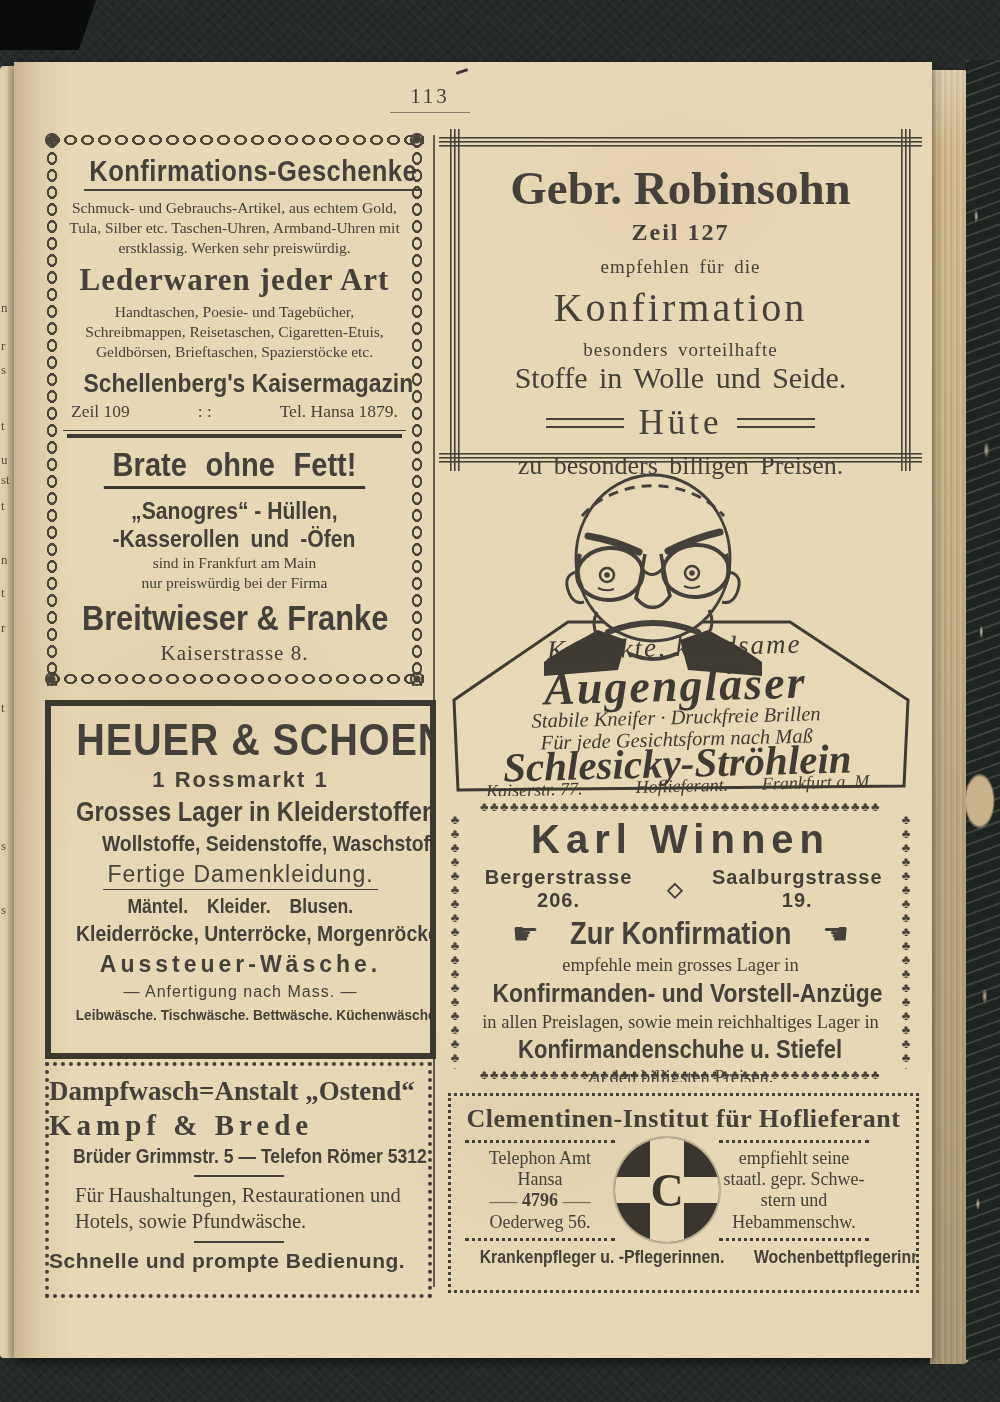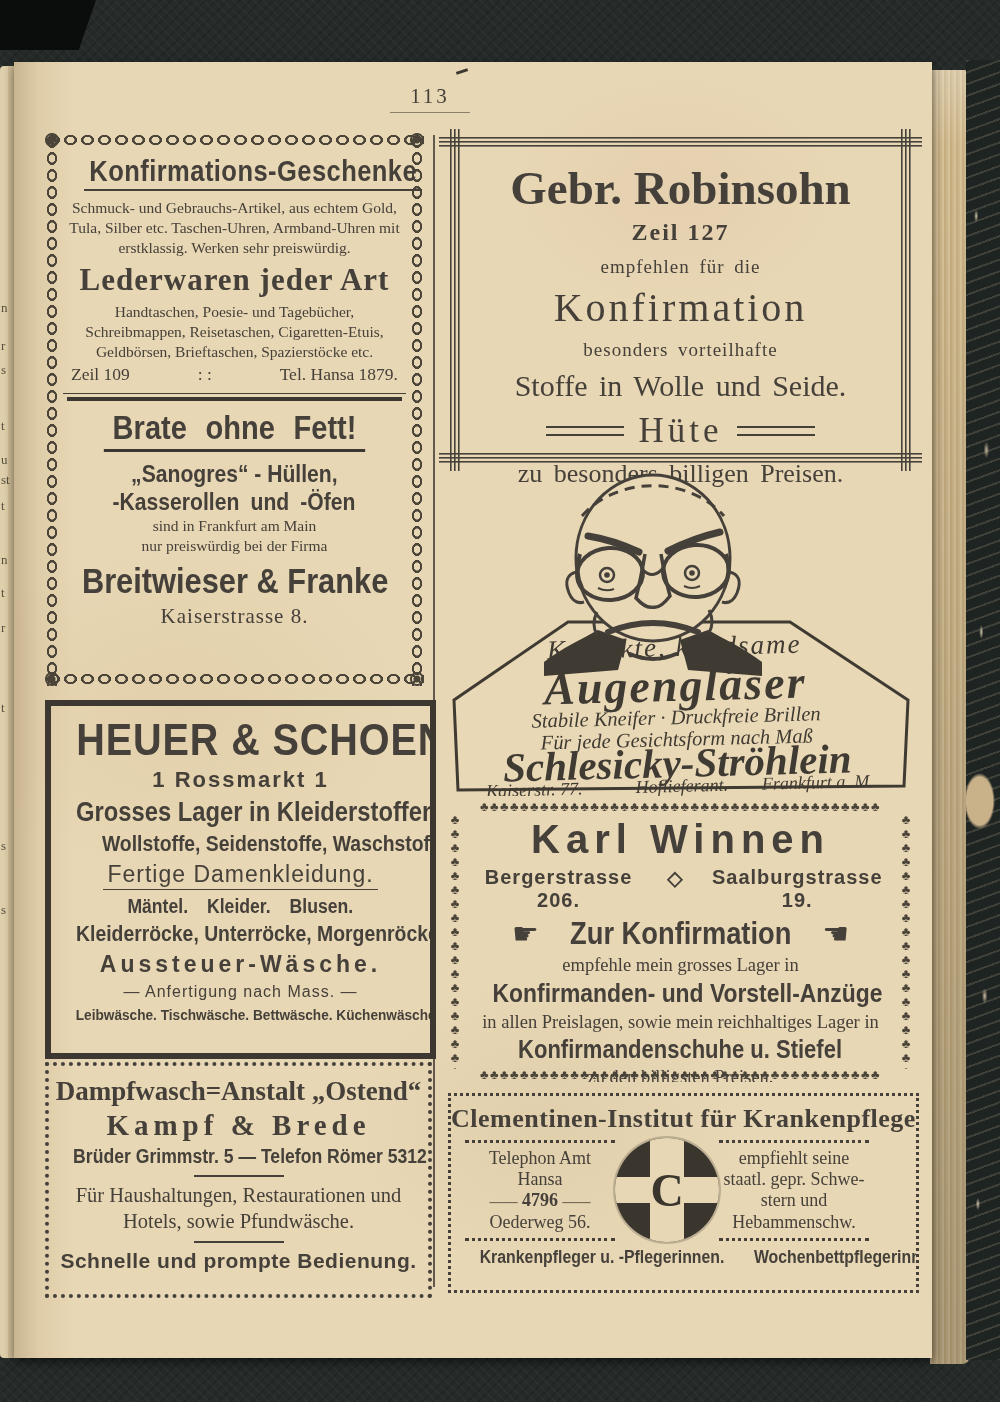--- a/index.html
+++ b/index.html
@@ -89,21 +89,21 @@
   .heuer-addr{font-size:22px;font-weight:bold;letter-spacing:2px;margin-top:1px;}
   .heuer-l1{font-size:27px;font-weight:bold;margin-top:4px;}
   .heuer-l2{font-size:22px;font-weight:bold;margin-top:3px;padding-left:27px;}
   .heuer-l3{font-size:23px;letter-spacing:1px;margin-top:4px;border-bottom:1.5px solid #45403a;display:inline-block;padding:0 4px 1px;}
   .heuer-l4{font-size:20px;font-weight:bold;word-spacing:16px;margin-top:5px;}
   .heuer-l5{font-size:22px;font-weight:bold;margin-top:3px;}
   .heuer-l6{font-size:16px;margin-top:5px;letter-spacing:1px;}
   .heuer-l7{font-size:23px;font-weight:bold;letter-spacing:4px;margin-top:4px;}
   .heuer-l8{font-size:15.5px;font-weight:bold;margin-top:5px;}
   
-  .dampfbox{left:31px;top:1000px;width:379px;height:228px;border:4px dotted #45403a;text-align:center;}
+  .dampfbox{left:31px;top:1000px;width:379px;height:228px;border:4px dotted #45403a;text-align:left;}
   .dampf-title{font-size:27px;font-weight:bold;margin-top:10px;}
   .dampf-firm{font-size:29px;font-weight:bold;letter-spacing:5px;margin-top:2px;}
   .dampf-addr{font-size:20px;font-weight:bold;margin-top:3px;}
   .mini-rule{width:90px;border:0;border-top:2px solid #45403a;margin:7px auto 6px;}
   .dampf-body{font-size:20.5px;line-height:1.25;padding:0 26px;}
   .dampf-foot{font-size:21px;font-weight:bold;margin-top:2px;letter-spacing:.5px;}
   
   .robbox{left:434px;top:73px;width:465px;height:330px;text-align:center;}
   .rob-h{position:absolute;left:-9px;right:-9px;height:10px;
      background:linear-gradient(#45413a,#45413a) 0 0/100% 1.6px no-repeat,
@@ -111,37 +111,37 @@
                 linear-gradient(#45413a,#45413a) 0 8px/100% 1.6px no-repeat;}
   .rob-v{position:absolute;top:-6px;bottom:-6px;width:10px;
      background:linear-gradient(#45413a,#45413a) 0 0/1.6px 100% no-repeat,
                 linear-gradient(#45413a,#45413a) 4px 0/1.6px 100% no-repeat,
                 linear-gradient(#45413a,#45413a) 8px 0/1.6px 100% no-repeat;}
   .rob-firm{font-size:47px;font-weight:bold;margin-top:26px;}
   .rob-addr{font-size:24px;font-weight:bold;letter-spacing:2px;margin-top:4px;}
   .rob-l1{font-size:19px;letter-spacing:1px;word-spacing:4px;margin-top:10px;}
   .rob-l2{font-size:40px;letter-spacing:3px;margin-top:6px;}
   .rob-l3{font-size:19px;letter-spacing:1px;word-spacing:4px;margin-top:8px;}
-  .rob-l4{font-size:30px;margin-top:8px;word-spacing:4px;}
+  .rob-l4{font-size:30px;margin-top:0;word-spacing:4px;}
   .rob-hut{display:flex;align-items:center;justify-content:center;gap:14px;margin-top:8px;}
   .rob-hut .dl{width:78px;height:6px;border-top:2px solid #45403a;border-bottom:2px solid #45403a;}
   .rob-hut .ht{font-size:35px;letter-spacing:4px;}
   .rob-l6{font-size:26px;word-spacing:5px;margin-top:8px;}
   
   .optic{position:absolute;left:434px;top:400px;width:465px;height:334px;}
   
   .winnenbox{left:434px;top:738px;width:465px;height:282px;text-align:center;}
   .orn{position:absolute;color:#4a4439;font-size:13px;overflow:hidden;line-height:14px;}
   .orn-t{left:0;right:0;top:0;height:14px;letter-spacing:1.5px;white-space:nowrap;}
   .orn-b{left:0;right:0;bottom:0;height:14px;letter-spacing:1.5px;white-space:nowrap;}
   .orn-l{left:0;top:13px;bottom:13px;width:14px;word-break:break-all;}
   .orn-r{right:0;top:13px;bottom:13px;width:14px;word-break:break-all;}
   .winnen-in{position:absolute;left:18px;right:18px;top:15px;bottom:14px;}
   .win-firm{font-size:40px;font-weight:bold;letter-spacing:6px;margin-top:2px;}
-  .win-addr{display:flex;justify-content:center;gap:16px;font-size:20px;font-weight:bold;letter-spacing:1px;margin-top:4px;}
+  .win-addr{display:flex;justify-content:center;gap:16px;font-size:20px;font-weight:bold;letter-spacing:1px;margin-top:4px;align-items:center;}
   .win-head{display:flex;justify-content:center;align-items:center;gap:16px;margin-top:4px;}
   .win-head .hand{font-size:30px;line-height:30px;}
   .win-head .ht{font-size:31px;font-weight:bold;}
   .win-s{font-size:18.5px;line-height:1.15;margin-top:3px;}
   .win-b1{font-size:26px;font-weight:bold;margin-top:2px;}
   .win-b2{font-size:25px;font-weight:bold;margin-top:1px;}
   
   .clembox{left:434px;top:1031px;width:465px;height:194px;border:3.5px dotted #45403a;}
   .clem-title{font-size:26px;font-weight:bold;text-align:center;margin-top:8px;letter-spacing:.5px;}
   .clem-mid{display:flex;justify-content:flex-start;align-items:center;padding:4px 14px 0;}
@@ -193,20 +193,21 @@
     <div class="chain-v" style="right:0"></div>
     <div class="chain-c" style="left:0;top:0"></div>
     <div class="chain-c" style="right:0;top:0"></div>
     <div class="chain-c" style="left:0;bottom:0"></div>
     <div class="chain-c" style="right:0;bottom:0"></div>
     <div class="chain-inner">
       <div class="sans"><span class="ad1-title cond">Konfirmations-Geschenke</span></div>
       <div class="ad1-body">Schmuck- und Gebrauchs-Artikel, aus echtem Gold, Tula, Silber etc. Taschen-Uhren, Armband-Uhren mit erstklassig. Werken sehr preiswürdig.</div>
       <div class="ad1-leder">Lederwaren jeder Art</div>
       <div class="ad1-body" style="margin-top:4px">Handtaschen, Poesie- und Tagebücher, Schreibmappen, Reisetaschen, Cigaretten-Etuis, Geldbörsen, Brieftaschen, Spazierstöcke etc.</div>
+      <div class="sans"><span class="ad1-firm cond">Schellenberg's Kaisermagazin</span></div>
       <div class="addr-row">
         <span>Zeil 109</span>
         <span>: :</span>
         <span>Tel. Hansa 1879.</span>
       </div>
       <hr class="sep-thin">
       <hr class="sep-thick">
       <div class="sans"><span class="ad2-title cond">Brate ohne Fett!</span></div>
       <div class="sans ad2-l1"><span class="cond">„Sanogres“ - Hüllen,</span></div>
       <div class="sans ad2-l2"><span class="cond">-Kasserollen und -Öfen</span></div>
@@ -329,21 +330,21 @@
       <div class="win-s">empfehle mein grosses Lager in</div>
       <div class="sans win-b1"><span class="cond">Konfirmanden- und Vorstell-Anzüge</span></div>
       <div class="win-s">in allen Preislagen, sowie mein reichhaltiges Lager in</div>
       <div class="sans win-b2"><span class="cond">Konfirmandenschuhe u. Stiefel</span></div>
       <div class="win-s">zu den billigsten Preisen.</div>
 
     </div>
   </div>
 
   <div class="box clembox">
-    <div class="clem-title">Clementinen-Institut für Krankenpflege</div>
+    <div class="clem-title">Clementinen-Institut für Hoflieferant</div>
     <div class="clem-mid">
       <div class="clem-col">
         <hr class="dot-rule">
         <div>Telephon Amt</div>
         <div>Hansa</div>
         <div class="clem-tel3"><span class="eq">——</span> <span>4796</span> <span class="eq">——</span></div>
         <div>Oederweg 56.</div>
         <hr class="dot-rule2">
       </div>
       <div class="logo">

